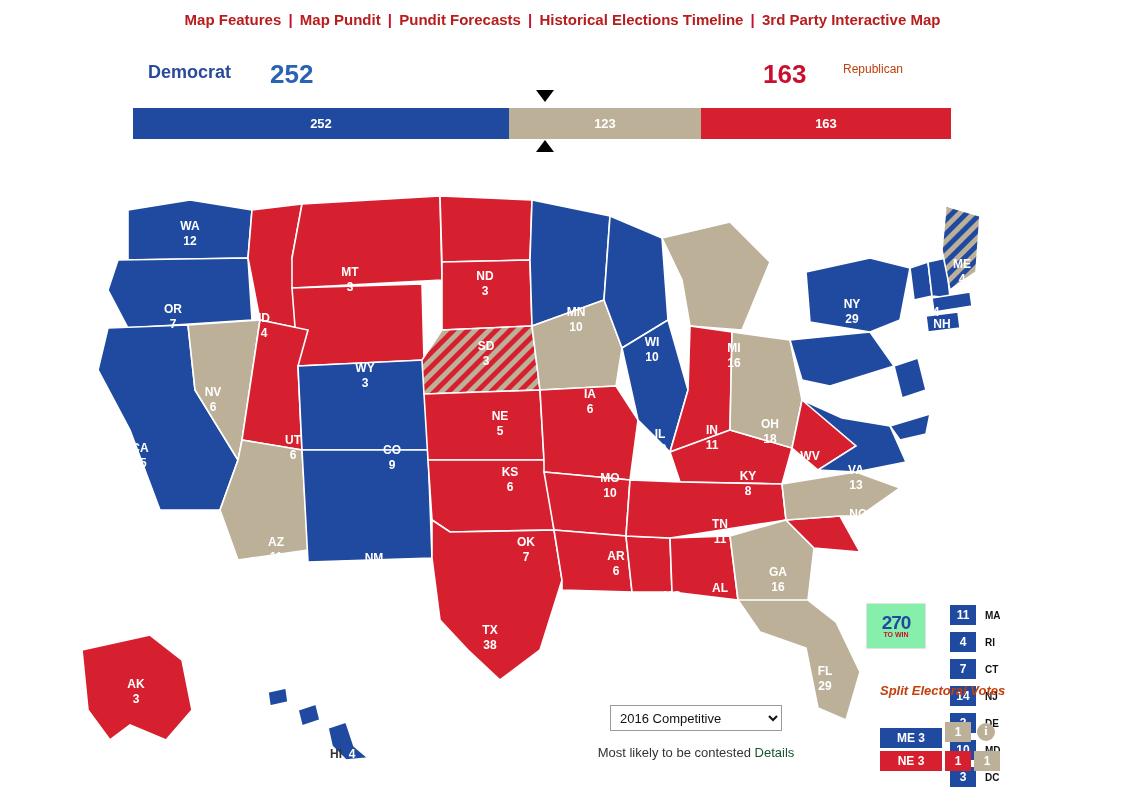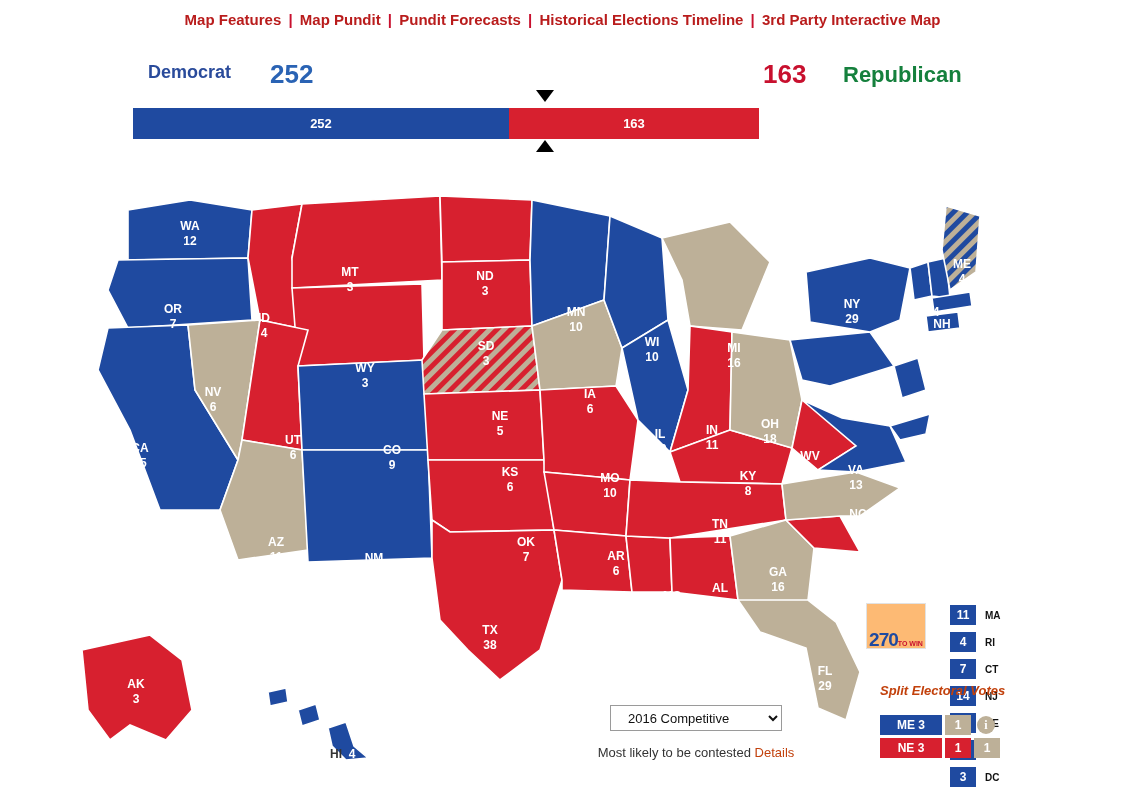--- a/index.html
+++ b/index.html
@@ -34,21 +34,21 @@
   .dem-count{
     position:absolute;left:270px;top:-3px;
     font-size:26px;font-weight:bold;color:#2a63b4;
   }
   .rep-count{
     position:absolute;left:763px;top:-3px;
     font-size:26px;font-weight:bold;color:#c8102e;
   }
   .rep-label{
     position:absolute;left:843px;top:0;
-    font-size:22px;font-weight:bold;color:#15803d;
+    font-size:12px;font-weight:normal;color:#c2410c;
   }
 
   .bar{
     position:absolute;top:108px;left:133px;
     width:818px;height:31px;
     display:flex;
   }
   .bar div{
     height:31px;
     color:#fff;font-size:13px;font-weight:bold;
@@ -99,39 +99,39 @@
     width:26px;height:20px;color:#fff;font-size:12px;font-weight:bold;
     display:flex;align-items:center;justify-content:center;
   }
   .sl-name{
     margin-left:9px;font-size:10px;font-weight:bold;color:#111;
   }
 
   
   .logo{
     position:absolute;left:866px;top:603px;width:58px;height:44px;
-    background:#fdba74;border:1px solid #e2e2e2;
-    display:flex;align-items:flex-end;justify-content:center;
+    background:#86efac;border:1px solid #e2e2e2;
+    display:flex;flex-direction:column;align-items:center;justify-content:center;
   }
   .logo .num{font-size:19px;font-weight:bold;color:#1f4aa0;line-height:17px;letter-spacing:-1px;}
   .logo .tw{font-size:7px;font-weight:bold;color:#c8102e;line-height:8px;}
 
   
   .split{
     position:absolute;left:880px;top:683px;width:220px;
   }
   .split-title{
     font-size:13px;font-style:italic;font-weight:bold;color:#c2410c;margin-bottom:17px;
   }
   .split-row{display:flex;margin-bottom:3px;align-items:center;}
   .sp-main{
     width:62px;height:20px;color:#fff;font-size:12px;font-weight:bold;
     display:flex;align-items:center;justify-content:center;
   }
-  .sp-main.dem{background:#1f4aa0;}
+  .sp-main.dem{background:#1f4aa0;margin-top:13px;}
   .sp-main.rep{background:#d7202f;}
   .sp-cell{
     width:26px;height:20px;font-size:12px;font-weight:bold;
     display:flex;align-items:center;justify-content:center;margin-left:3px;color:#fff;
   }
   .sp-cell.grey{background:#bdb098;}
   .sp-cell.rep{background:#d7202f;}
   .info-icon{
     margin-left:6px;width:18px;height:18px;border-radius:50%;
     background:#bdb098;color:#fff;font-size:12px;font-weight:bold;
@@ -140,26 +140,26 @@
 
   
   .startview{
     position:absolute;left:566px;top:705px;width:260px;text-align:center;
   }
   .sv-title{font-size:15px;font-weight:bold;color:#111;margin-bottom:8px;}
   .sv-select{
     width:172px;height:26px;font-size:13px;
     font-family:"Liberation Sans",sans-serif;
     border:1px solid #9a9a9a;background:#fff;color:#111;
-    padding-left:13px;
+    padding-left:5px;
   }
   .sv-note{
     margin-top:14px;font-size:13px;color:#333;
   }
-  .sv-note a{color:#c2410c;text-decoration:none;}
+  .sv-note a{color:#14532d;text-decoration:none;}
 </style>
 </head>
 <body>
 
 <div class="topnav">
   <a>Map Features</a>
   <span class="sep">|</span>
   <a>Map Pundit</a>
   <span class="sep">|</span>
   <a>Pundit Forecasts</a>
@@ -172,20 +172,21 @@
 <div class="score-row">
   <span class="dem-label">Democrat</span>
   <span class="dem-count">252</span>
   <span class="rep-count">163</span>
   <span class="rep-label">Republican</span>
 </div>
 
 <div class="marker-top"></div>
 <div class="bar">
   <div class="dem" style="width:376px">252</div>
+  <div class="tossup" style="width:192px">123</div>
   <div class="rep" style="width:250px">163</div>
 </div>
 <div class="marker-bottom"></div>
 
 <div id="map-wrap">
 <svg id="usmap" width="920" height="610" viewBox="0 0 920 610" xmlns="http://www.w3.org/2000/svg">
   <defs>
     <pattern id="hatch-rep" width="10" height="10" patternTransform="rotate(45)" patternUnits="userSpaceOnUse">
       <rect width="10" height="10" fill="#d7202f"></rect>
       <rect width="5" height="10" fill="#bdb098"></rect>

